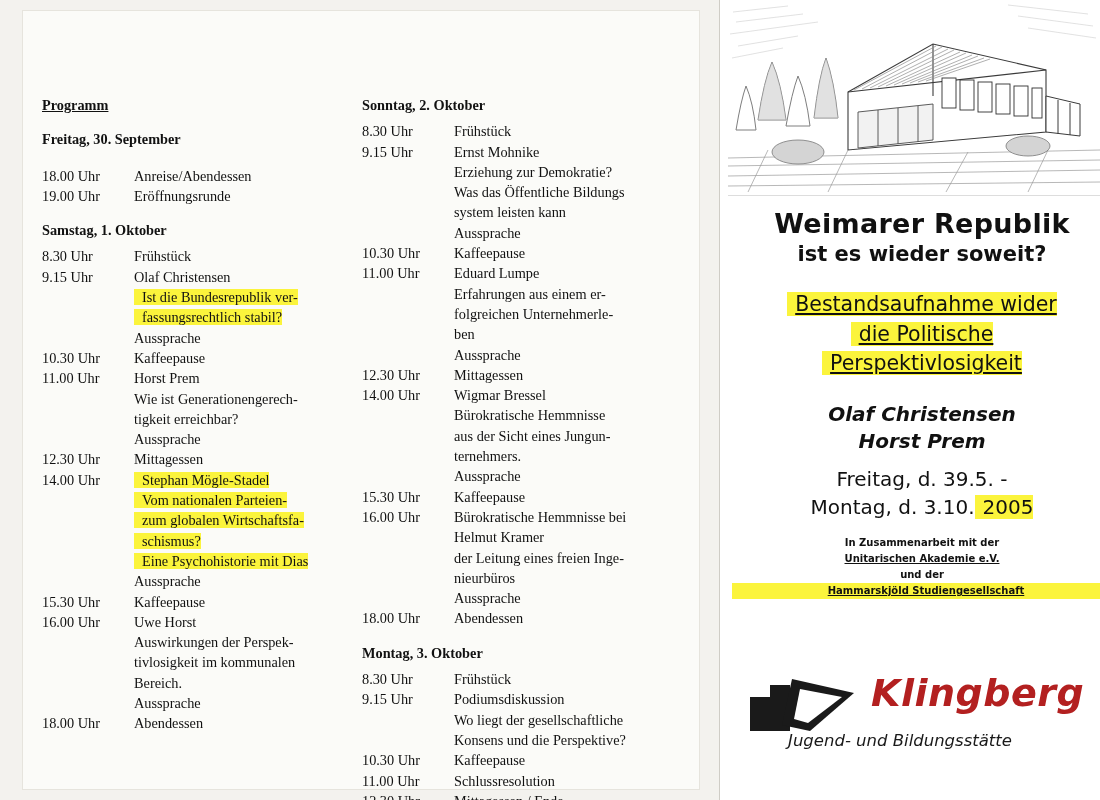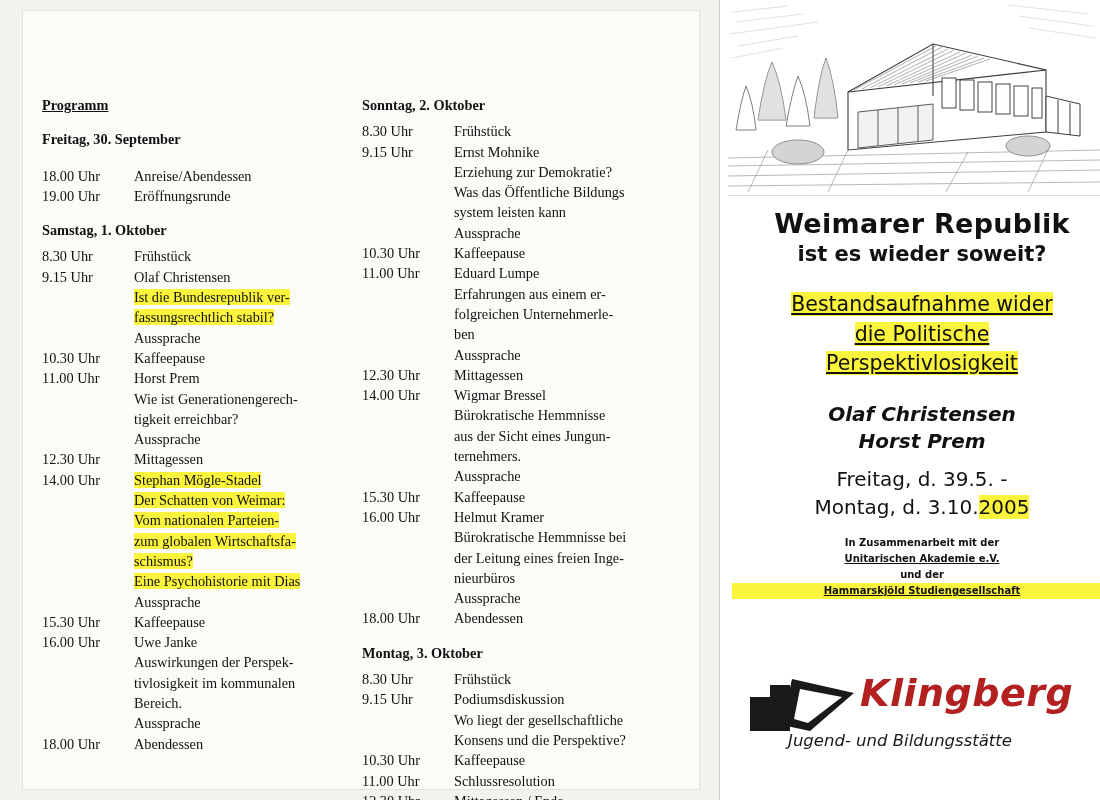--- a/index.html
+++ b/index.html
@@ -71,20 +71,21 @@
     flex: 0 0 92px;
     white-space: nowrap;
   }
   .desc {
     flex: 1 1 auto;
   }
   .desc .line { display: block; }
   .hl {
     background: #fbf43c;
     box-decoration-break: clone;
+    padding-left: 8px;
     -webkit-box-decoration-break: clone;
   }
 
   
   .right-panel {
     position: absolute;
     left: 720px;
     top: 0;
     width: 380px;
     height: 800px;
@@ -157,21 +158,21 @@
   }
   .logo-mark {
     position: absolute;
     left: 28px;
     top: 8px;
     width: 110px;
     height: 62px;
   }
   .logo-word {
     position: absolute;
-    left: 140px;
+    left: 151px;
     top: 6px;
     font-family: "DejaVu Sans", sans-serif;
     font-weight: bold;
     font-style: italic;
     font-size: 38px;
     color: #b32020;
     letter-spacing: 0.5px;
   }
   .logo-sub {
     position: absolute;
@@ -244,38 +245,37 @@
             <div class="row">
               <div class="time">12.30 Uhr</div>
               <div class="desc">
                 <span class="line">Mittagessen</span>
               </div>
             </div>
             <div class="row">
               <div class="time">14.00 Uhr</div>
               <div class="desc">
                 <span class="line"><span class="hl">Stephan Mögle-Stadel</span></span>
-                <span class="line"><span class="hl">Der Schatten von Weimar:</span></span>
                 <span class="line"><span class="hl">Vom nationalen Parteien-</span></span>
                 <span class="line"><span class="hl">zum globalen Wirtschaftsfa-</span></span>
                 <span class="line"><span class="hl">schismus?</span></span>
                 <span class="line"><span class="hl">Eine Psychohistorie mit Dias</span></span>
                 <span class="line">Aussprache</span>
               </div>
             </div>
             <div class="row">
               <div class="time">15.30 Uhr</div>
               <div class="desc">
                 <span class="line">Kaffeepause</span>
               </div>
             </div>
             <div class="row">
               <div class="time">16.00 Uhr</div>
               <div class="desc">
-                <span class="line">Uwe Janke</span>
+                <span class="line">Uwe Horst</span>
                 <span class="line">Auswirkungen der Perspek-</span>
                 <span class="line">tivlosigkeit im kommunalen</span>
                 <span class="line">Bereich.</span>
                 <span class="line">Aussprache</span>
               </div>
             </div>
             <div class="row">
               <div class="time">18.00 Uhr</div>
               <div class="desc">
                 <span class="line">Abendessen</span>
@@ -337,22 +337,22 @@
             </div>
             <div class="row">
               <div class="time">15.30 Uhr</div>
               <div class="desc">
                 <span class="line">Kaffeepause</span>
               </div>
             </div>
             <div class="row">
               <div class="time">16.00 Uhr</div>
               <div class="desc">
+                <span class="line">Bürokratische Hemmnisse bei</span>
                 <span class="line">Helmut Kramer</span>
-                <span class="line">Bürokratische Hemmnisse bei</span>
                 <span class="line">der Leitung eines freien Inge-</span>
                 <span class="line">nieurbüros</span>
                 <span class="line">Aussprache</span>
               </div>
             </div>
             <div class="row">
               <div class="time">18.00 Uhr</div>
               <div class="desc">
                 <span class="line">Abendessen</span>
               </div>

